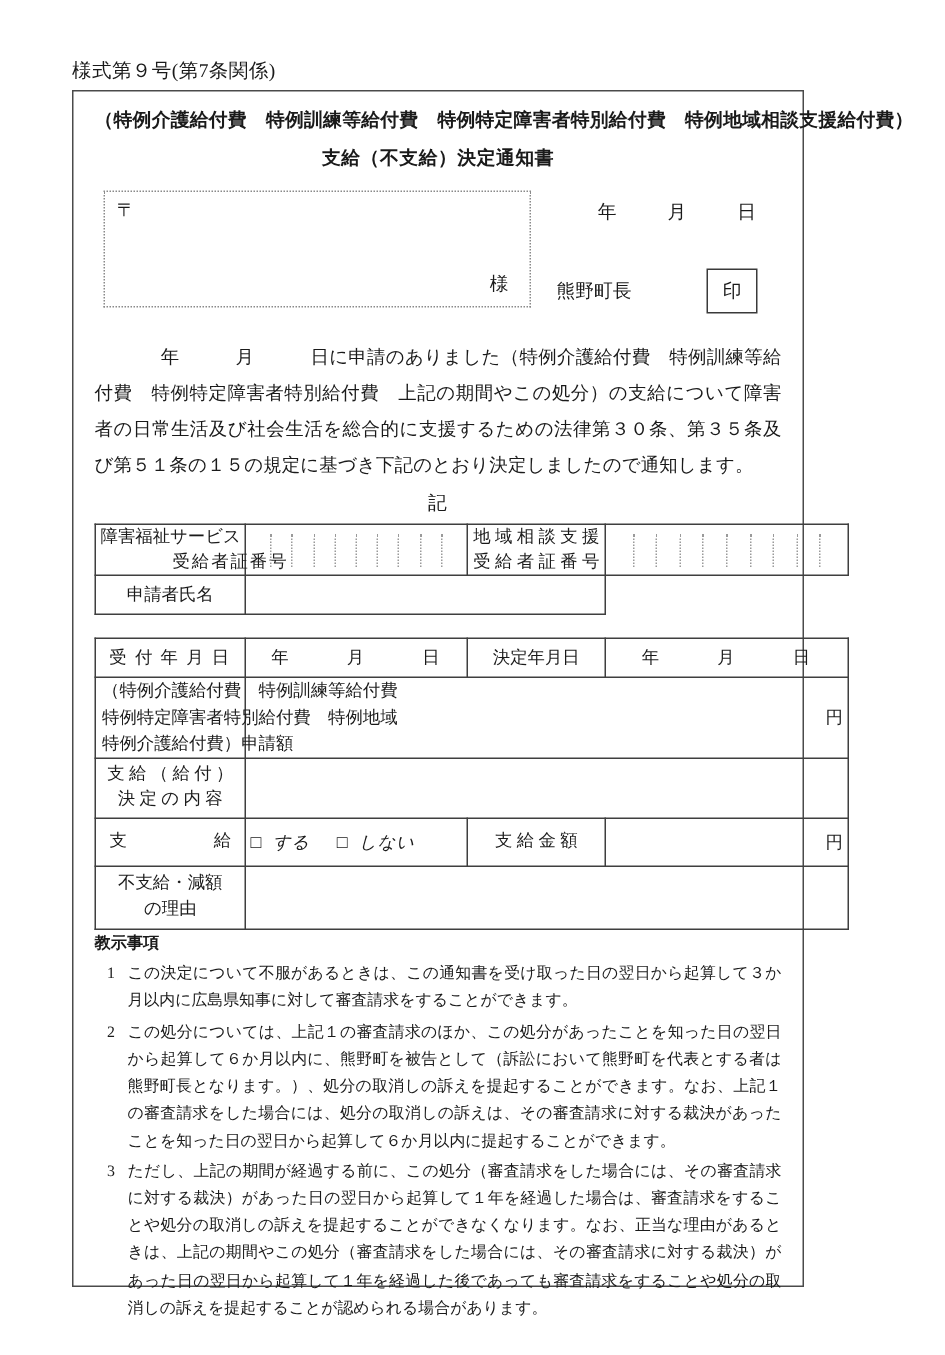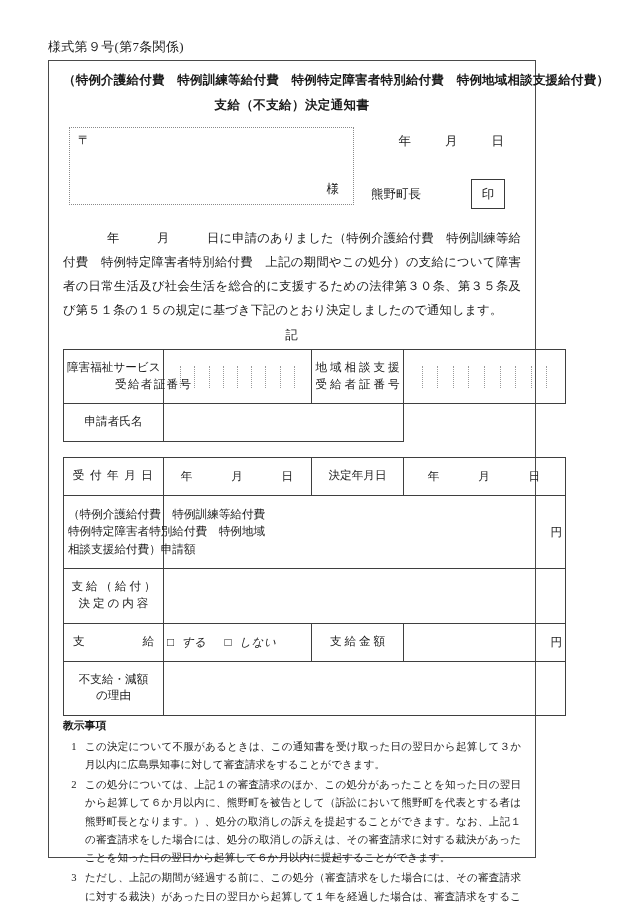--- a/index.html
+++ b/index.html
@@ -137,21 +137,21 @@
   }
   
   table.grid {
     border-collapse: collapse;
     width: 100%;
     table-layout: fixed;
     font-size: 11.6px;
   }
   table.grid td {
     border: 1.1px solid #3f3f3f;
-    padding: 10px 3px;
+    padding: 0 3px;
     vertical-align: middle;
     height: 26px;
     box-sizing: border-box;
   }
   .lbl {
     text-align: center;
     line-height: 1.45;
     white-space: nowrap;
   }
   .spaced2 { letter-spacing: 1.3px; margin-left: 48px; }
@@ -305,21 +305,21 @@
           <tr>
             <td class="lbl spaced2">受 付 年 月 日</td>
             <td class="date-cell">年　　　月　　　日</td>
             <td class="lbl">決定年月日</td>
             <td class="date-cell">年　　　月　　　日</td>
           </tr>
           <tr>
             <td class="lbl" style="height:52px; text-align:right; padding-left:4px; line-height:1.5;margin-top:43px;">
               <div>（特例介護給付費　特例訓練等給付費</div>
               <div>特例特定障害者特別給付費　特例地域</div>
-              <div>相談支援給付費）申請額</div>
+              <div>特例介護給付費）申請額</div>
             </td>
             <td colspan="3" class="yen">
               <span></span>
               <span>円</span>
             </td>
           </tr>
           <tr>
             <td class="lbl" style="height:40px;">
               <div>支 給 （ 給 付 ）</div>
               <div>決 定 の 内 容</div>

